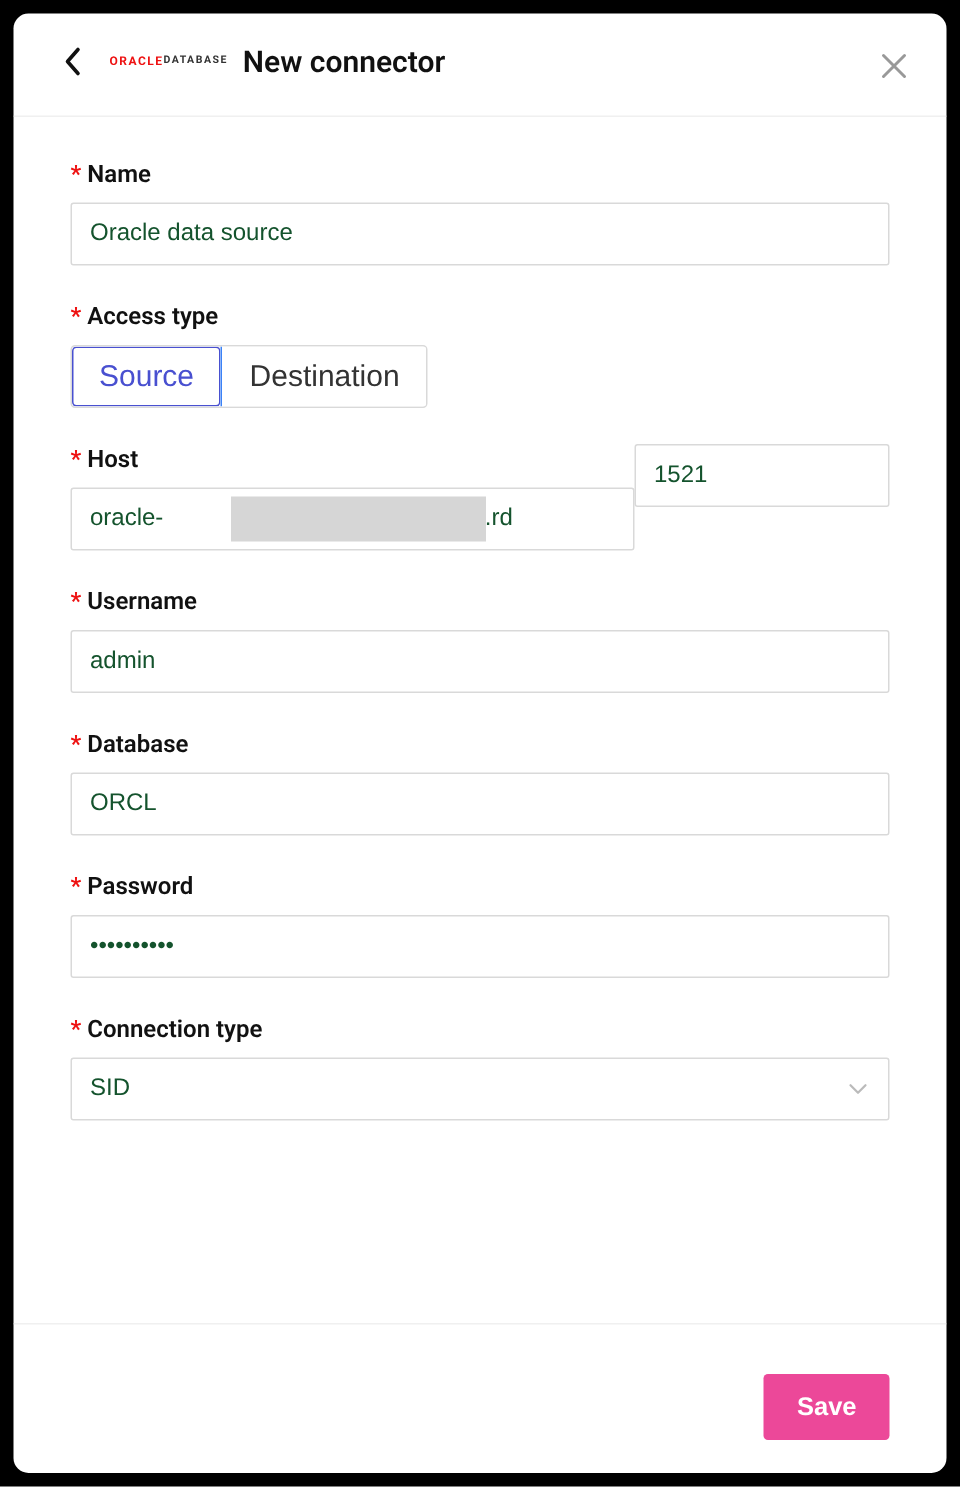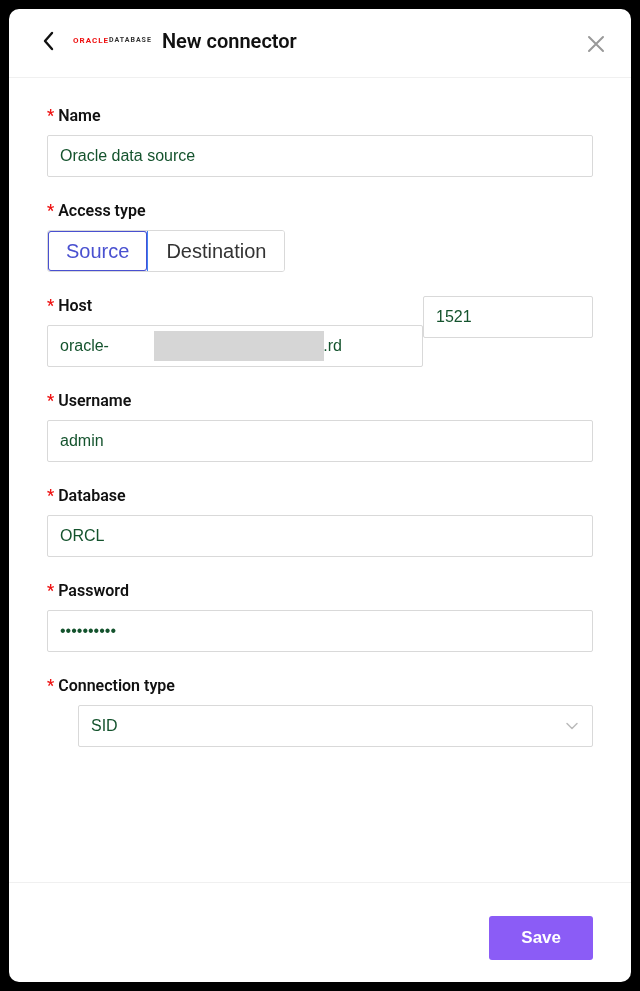--- a/index.html
+++ b/index.html
@@ -107,43 +107,43 @@
     .seg button.active {
       color: #4950d0;
       box-shadow: inset 0 0 0 1px #4950d0;
       border-radius: 3px;
     }
 
     .row { display: flex; }
     .col-host { flex: 1 1 auto; min-width: 0; }
     .col-port { flex: 0 0 170px; }
 
-    .select-wrap { position: relative; margin-left: 31px; }
+    .select-wrap { position: relative; }
     .select-caret {
       position: absolute;
       right: 14px;
       top: 50%;
       transform: translateY(-50%);
       color: #bbb;
       pointer-events: none;
     }
 
     .footer {
       border-top: 1px solid #f0f0f0;
       padding: 22px 38px;
       display: flex;
       justify-content: flex-end;
     }
     .save-btn {
-      background: #8b5cf6;
+      background: #ec4899;
       color: #fff;
       border: none;
       font-size: 17px;
       font-weight: 600;
-      padding: 12px 32px;
+      padding: 12px 22px;
       border-radius: 3px;
       cursor: pointer;
       margin-top: 11px;
     }
   </style>
 </head>
 <body>
 
 <div class="modal">
 

